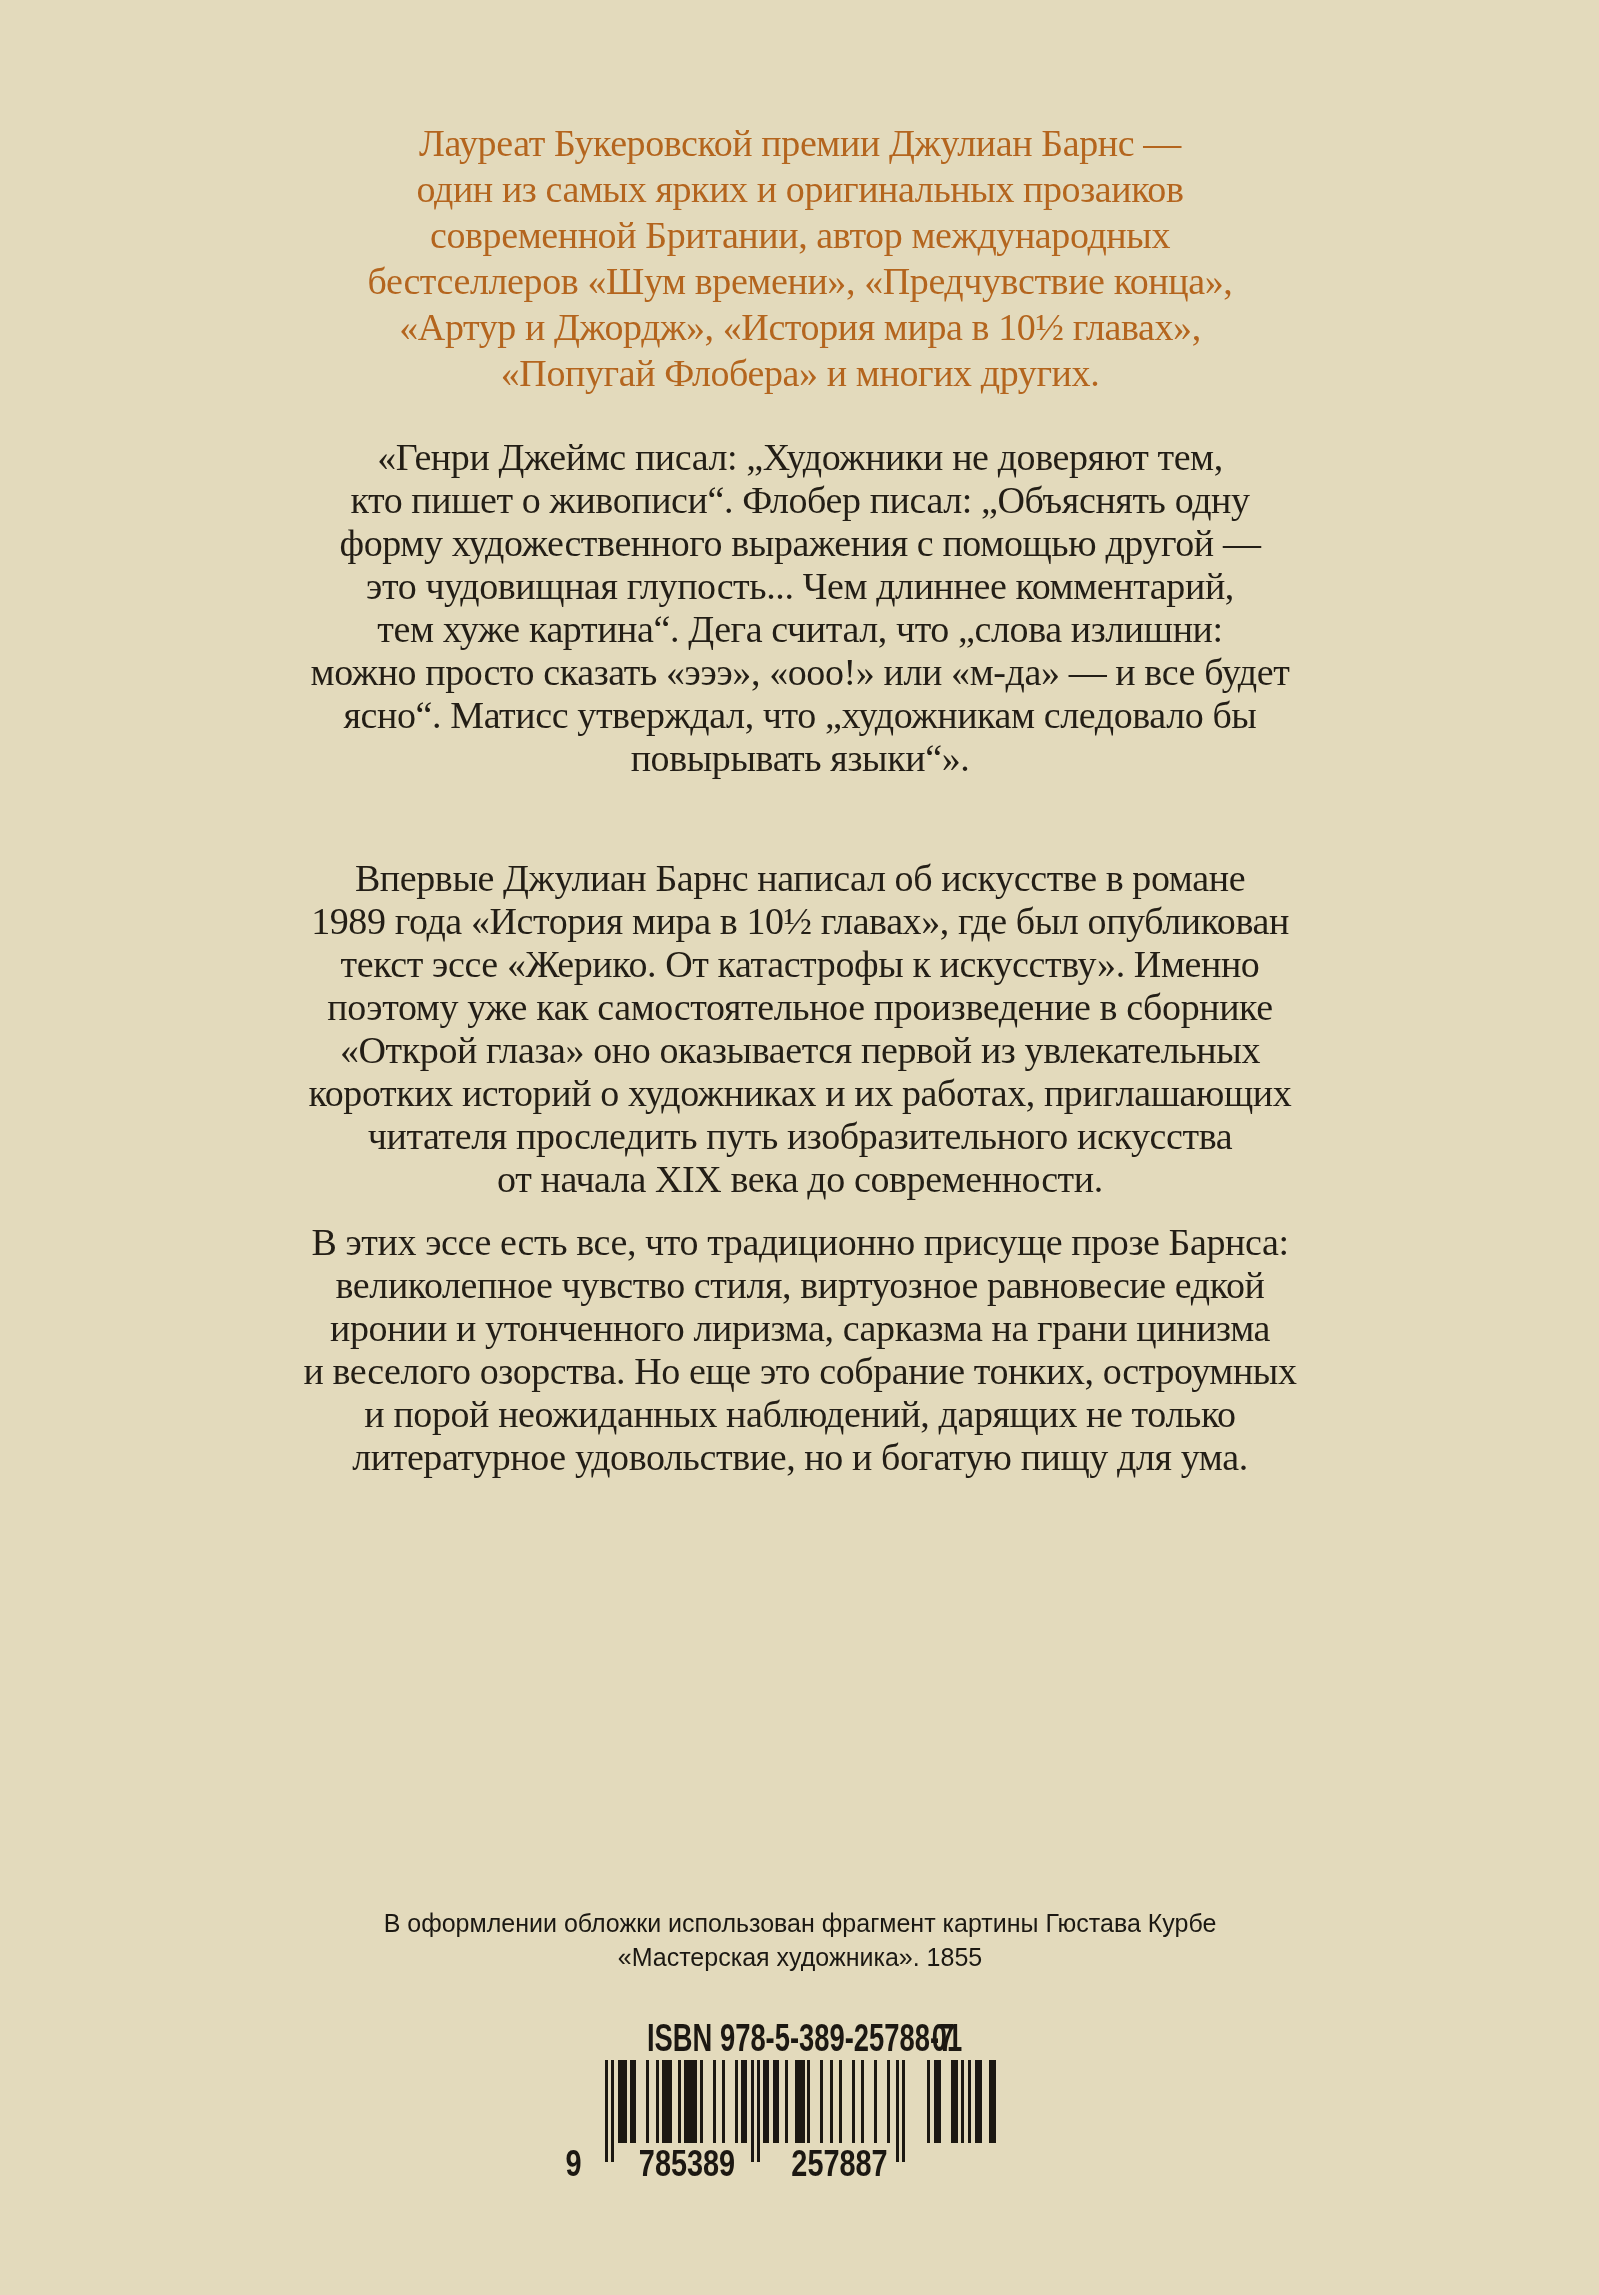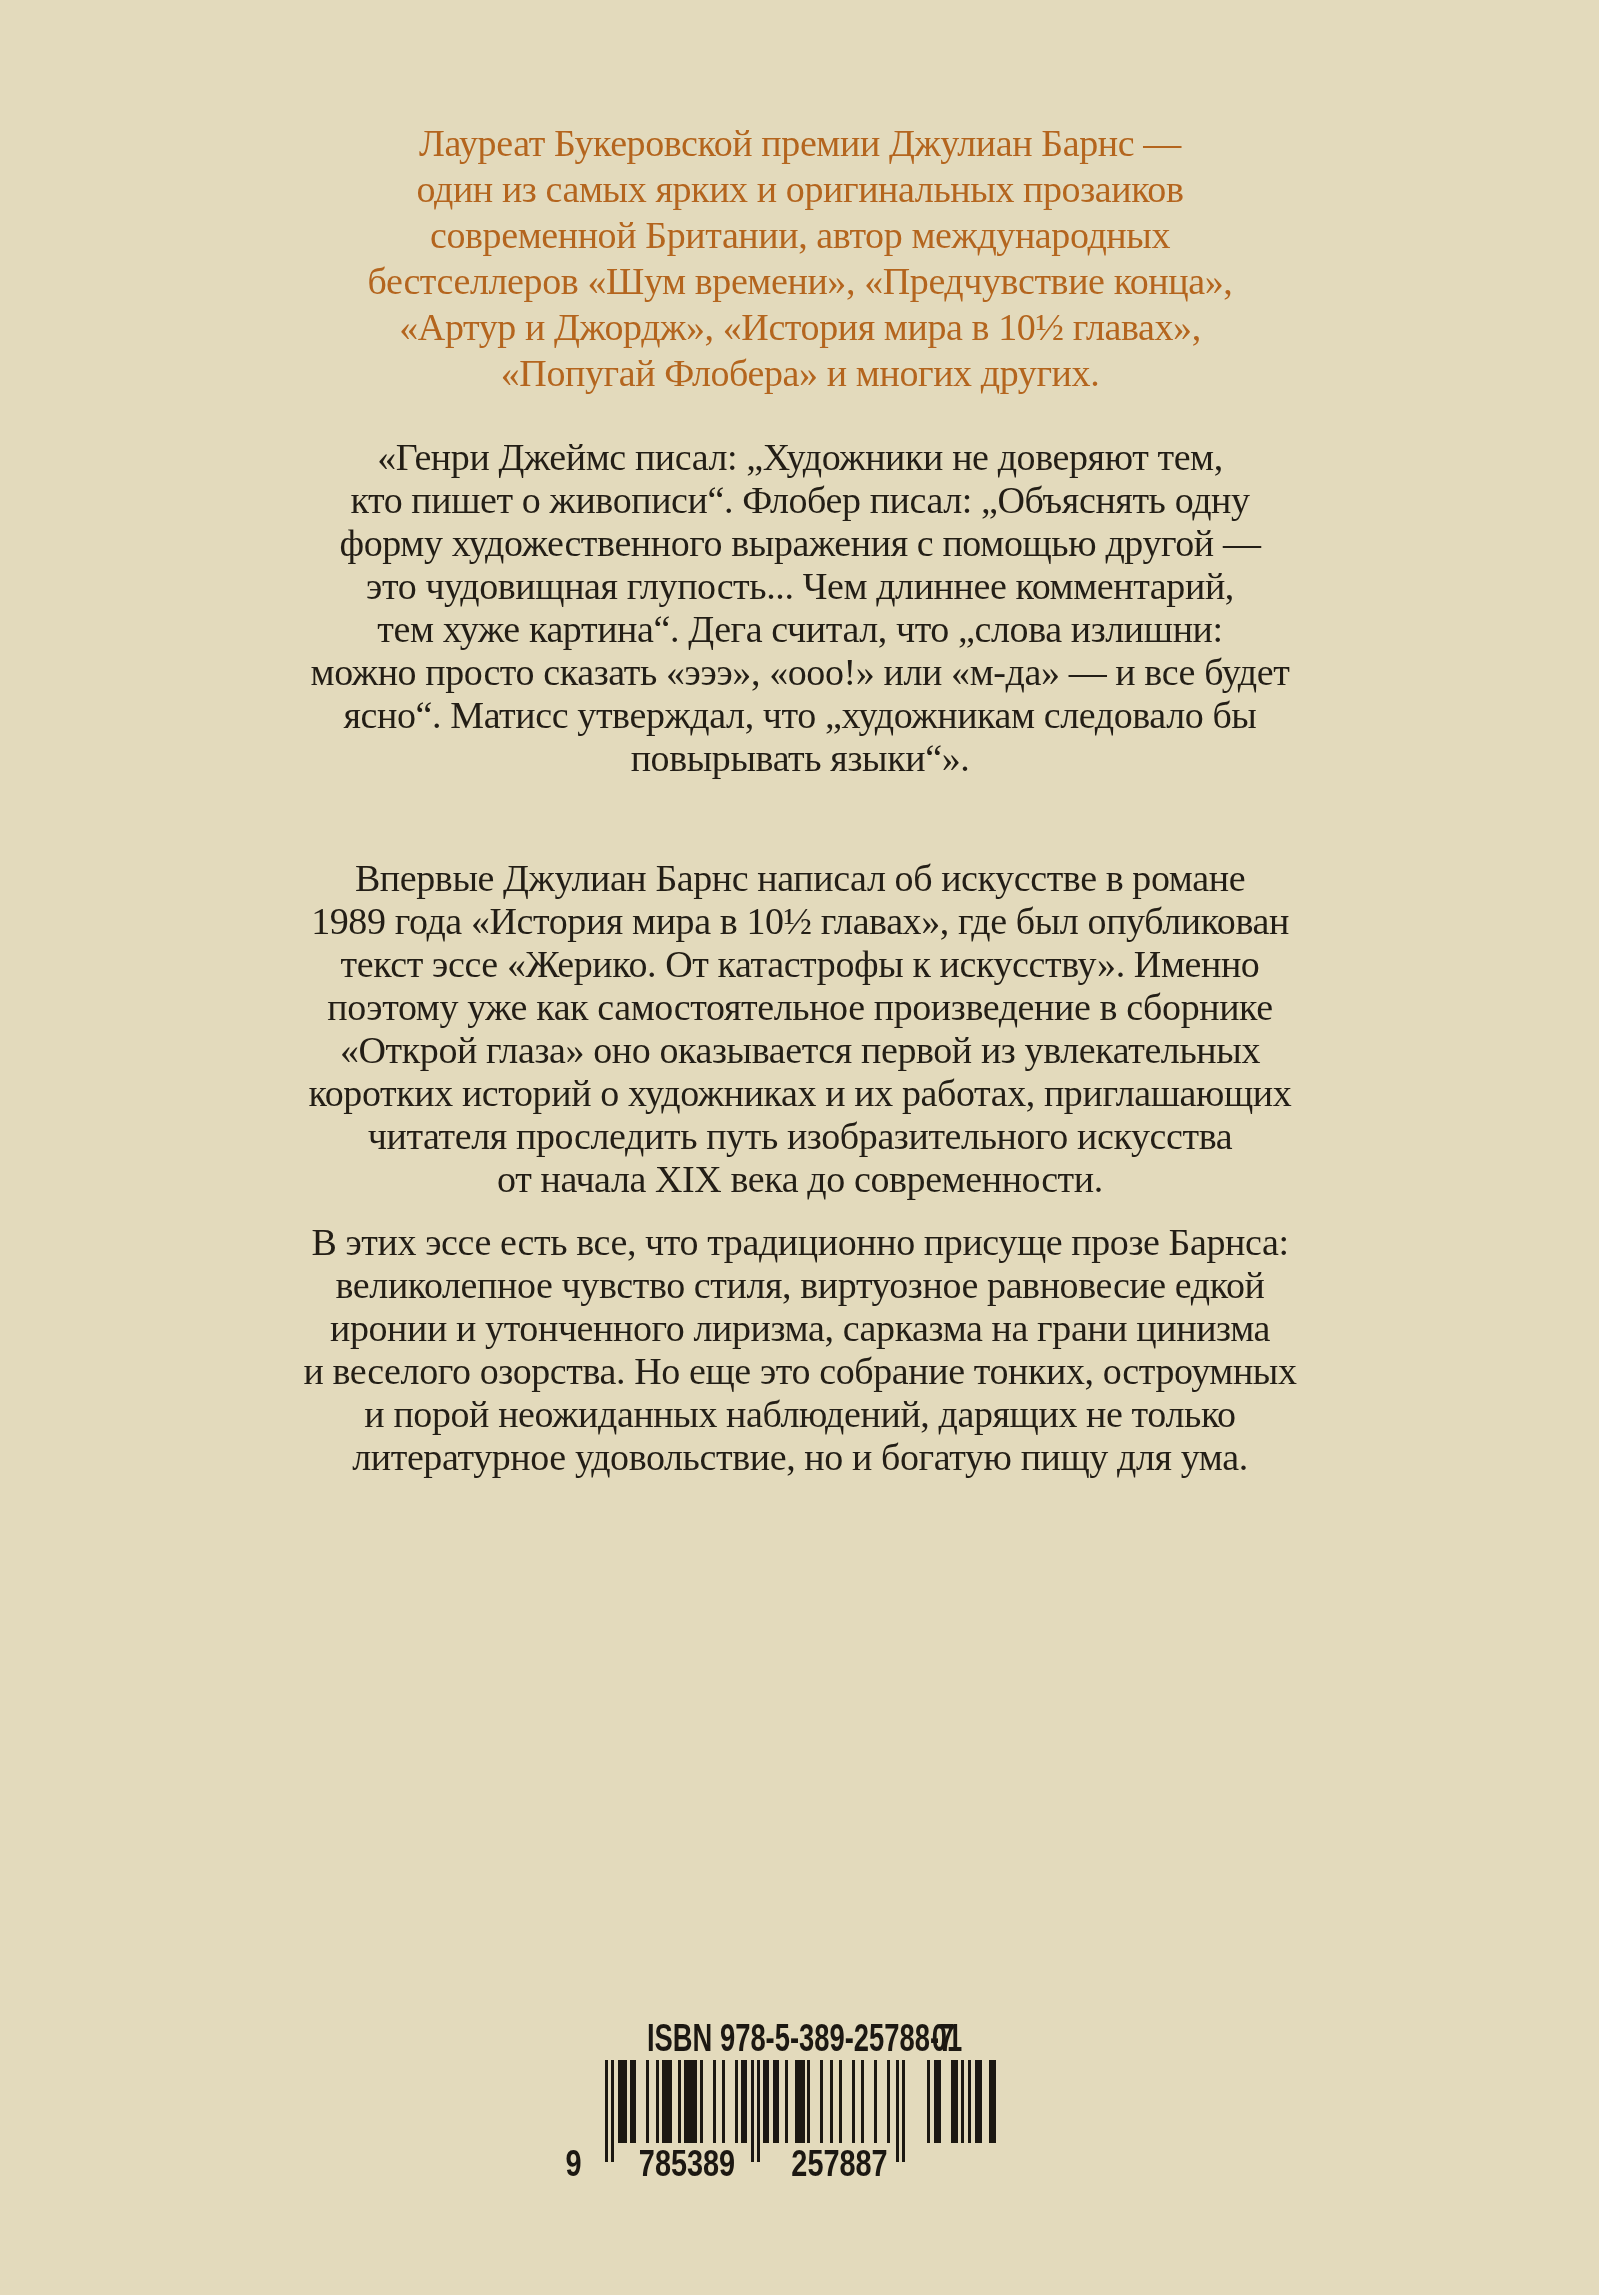--- a/index.html
+++ b/index.html
@@ -133,20 +133,22 @@
 от начала XIX века до современности.</div>
 
   <div class="text-block para para-3">В этих эссе есть все, что традиционно присуще прозе Барнса:
 великолепное чувство стиля, виртуозное равновесие едкой
 иронии и утонченного лиризма, сарказма на грани цинизма
 и веселого озорства. Но еще это собрание тонких, остроумных
 и порой неожиданных наблюдений, дарящих не только
 литературное удовольствие, но и богатую пищу для ума.</div>
 
 
+  <div class="text-block credit">В оформлении обложки использован фрагмент картины Гюстава Курбе
+«Мастерская художника». 1855</div>
 
   <div class="barcode-block">
     <span class="bc-text isbn">ISBN 978-5-389-25788-7</span>
     <span class="bc-text addon-label">01</span>
 
     <div class="bars bars-main" id="ean13">
         <div style="position: absolute; top: 0px; background: var(--bar); left: 0px; width: 3.2px; height: 102px;"></div>
         <div style="position: absolute; top: 0px; background: var(--bar); left: 6.3px; width: 3.2px; height: 102px;"></div>
         <div style="position: absolute; top: 0px; background: var(--bar); left: 12.7px; width: 9.5px; height: 83px;"></div>
         <div style="position: absolute; top: 0px; background: var(--bar); left: 25px; width: 6.3px; height: 83px;"></div>

